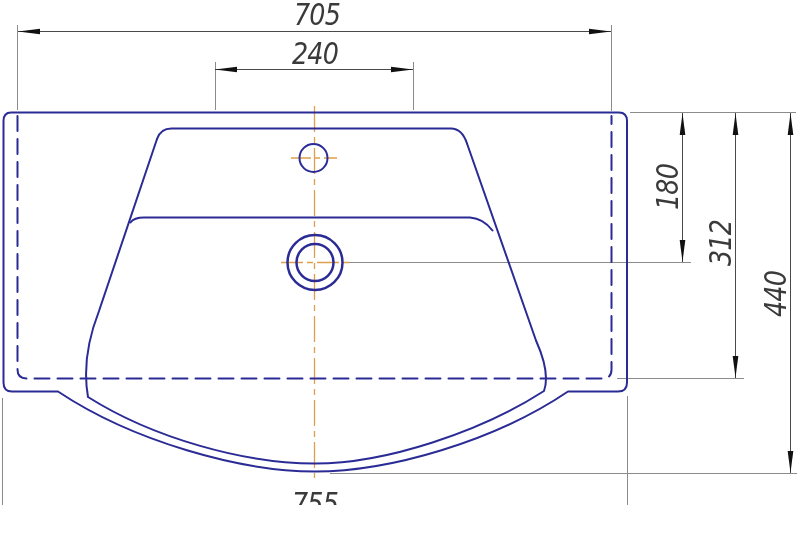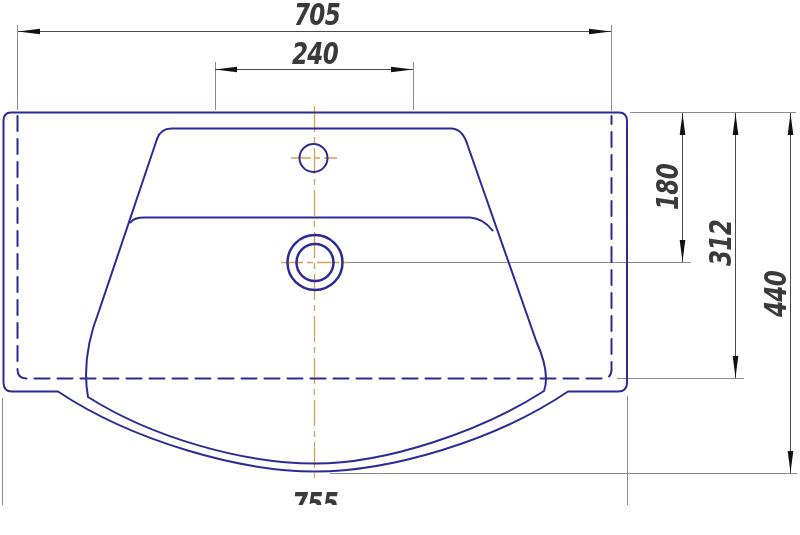--- a/index.html
+++ b/index.html
@@ -7,21 +7,20 @@
     padding: 0;
     background: #ffffff;
     font-family: "DejaVu Sans", "Liberation Sans", sans-serif;
   }
   .canvas {
     position: relative;
     width: 800px;
     height: 505px;
     background: #ffffff;
     overflow: hidden;
-    font-weight: bold;
   }
   svg { display: block; }
   text.dim-label {
     font-family: "DejaVu Sans", "Liberation Sans", sans-serif;
     font-style: italic;
     font-size: 31px;
     letter-spacing: -1px;
   }
 </style>
 </head>

